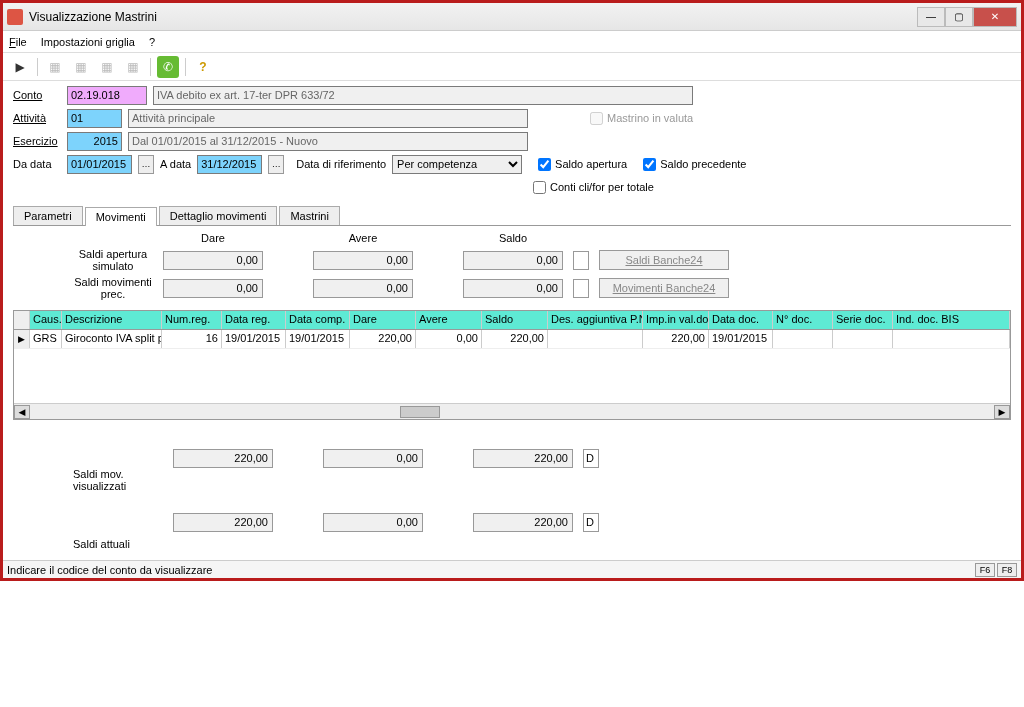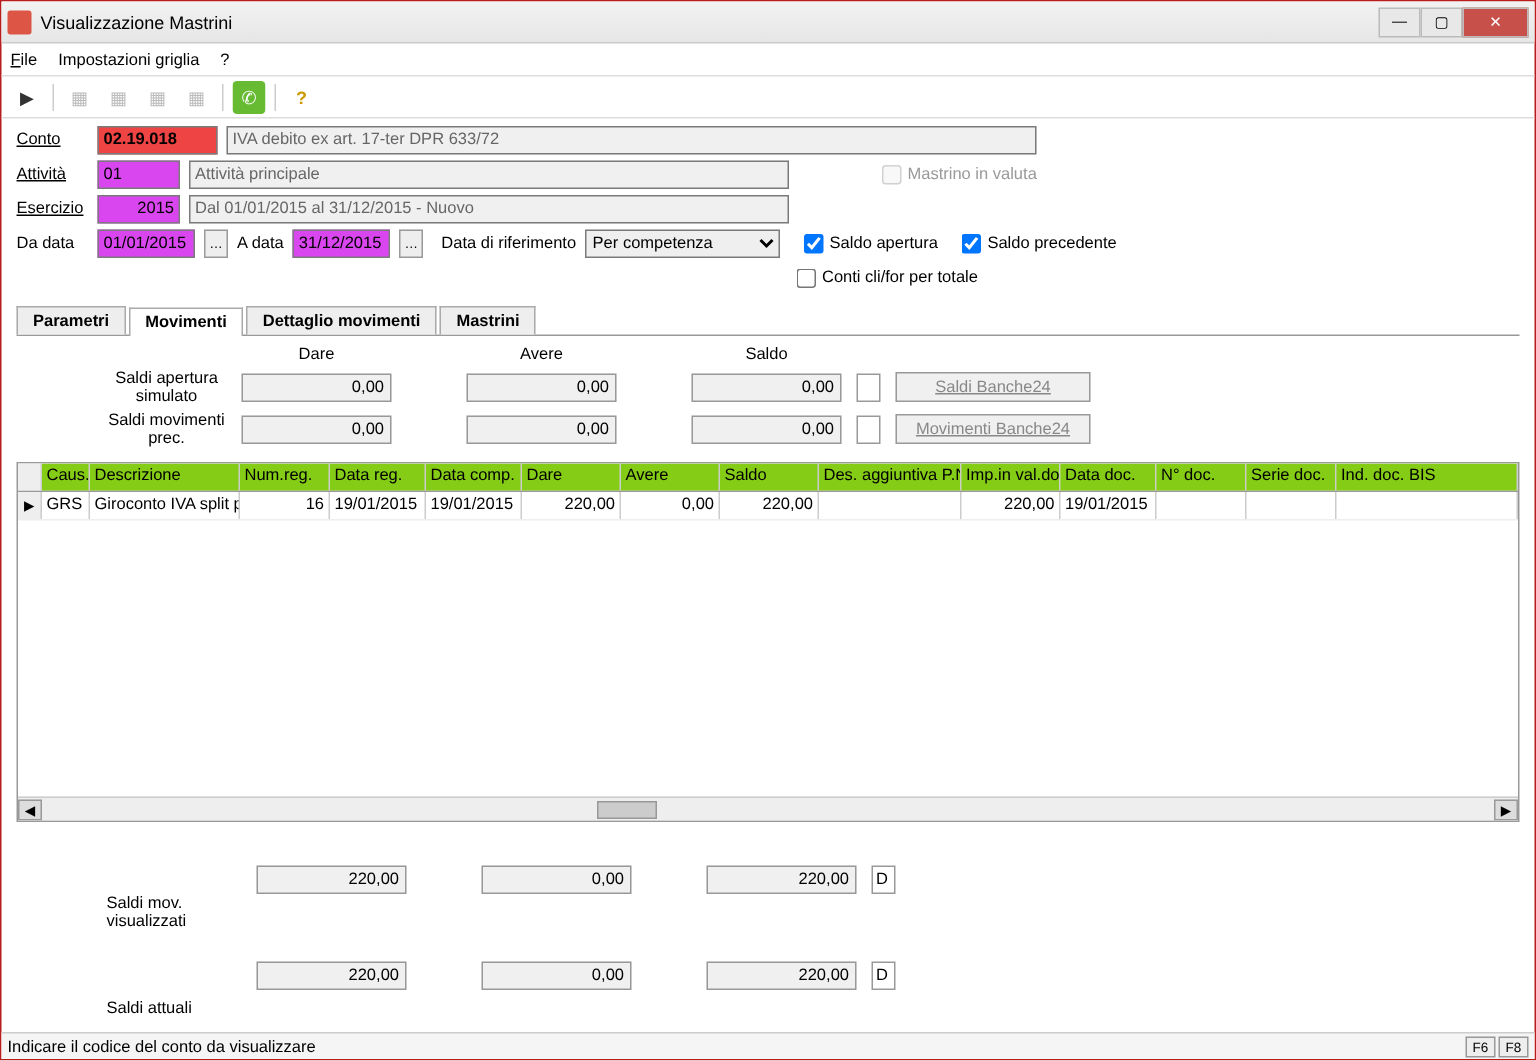--- a/index.html
+++ b/index.html
@@ -1,56 +1,56 @@
 <!DOCTYPE html>
 <html><head>
 <meta charset="utf-8">
 <style>
 * { box-sizing: border-box; margin: 0; padding: 0; }
 body { font-family: "Segoe UI", Tahoma, sans-serif; font-size: 11px; background: #fff; color: #000; }
-.window { width: 1024px; height: 707px; border: 1px solid #b91c1c; background: #fff; display: flex; flex-direction: column; }
+.window { width: 1024px; height: 581px; border: 3px solid #b91c1c; background: #fff; display: flex; flex-direction: column; }
 .titlebar { height: 28px; background: linear-gradient(#f2f2f2, #e6e6e6); display: flex; align-items: center; padding: 0 4px; border-bottom: 1px solid #ccc; }
 .titlebar .icon { width: 16px; height: 16px; background: #d54; border-radius: 2px; margin-right: 6px; }
 .titlebar .title { flex: 1; font-size: 12px; }
 .winbtns { display: flex; gap: 0; }
 .winbtn { width: 28px; height: 20px; background: #e8e8e8; border: 1px solid #bbb; display: flex; align-items: center; justify-content: center; cursor: pointer; font-size: 10px; }
 .winbtn.close { background: #c8504b; color: #fff; width: 44px; }
 .menubar { height: 22px; display: flex; align-items: center; padding: 0 6px; gap: 14px; border-bottom: 1px solid #ddd; }
 .menubar span { cursor: pointer; }
 .menubar .u { text-decoration: underline; }
 .toolbar { height: 28px; display: flex; align-items: center; padding: 0 6px; gap: 4px; border-bottom: 1px solid #ddd; }
 .tbtn { width: 22px; height: 22px; border: 1px solid transparent; display: flex; align-items: center; justify-content: center; cursor: pointer; font-size: 12px; color: #666; }
 .tbtn.play { color: #333; }
 .tbtn.green { background: #6b3; border-radius: 3px; color: #fff; }
 .tbtn.disabled { color: #bbb; }
 .content { flex: 1; padding: 4px 10px; display: flex; flex-direction: column; overflow: hidden; }
 .form-row { display: flex; align-items: center; gap: 6px; margin-bottom: 3px; min-height: 20px; }
 .label { width: 48px; font-size: 11px; text-decoration: underline; color: #000; }
 .label.nou { text-decoration: none; }
-input[type=text], .field { height: 19px; border: 1px solid #7a7a7a; padding: 0 3px; font-size: 11px; background: #d946ef; }
+input[type=text], .field { height: 19px; border: 1px solid #7a7a7a; padding: 0 3px; font-size: 11px; background: #7dd3fc; }
 .field.ro { background: #f0f0f0; color: #666; }
-.field.yellow { background: #ef4444; font-weight: bold; }
+.field.yellow { background: #f0abfc; }
 select { height: 19px; border: 1px solid #7a7a7a; font-size: 11px; }
 .chk { display: flex; align-items: center; gap: 4px; }
 .chk input { width: 13px; height: 13px; }
 .chk.dis { color: #999; }
-.tabs { display: flex; gap: 2px; border-bottom: 1px solid #999; margin-top: 6px; font-weight: bold; }
+.tabs { display: flex; gap: 2px; border-bottom: 1px solid #999; margin-top: 6px; }
 .tab { padding: 3px 10px; border: 1px solid #aaa; border-bottom: none; background: #eee; cursor: pointer; font-size: 11px; }
 .tab.active { background: #fff; position: relative; top: 1px; }
 .saldi-section { padding: 6px 0; }
 .saldi-row { display: flex; align-items: center; gap: 10px; margin-bottom: 4px; }
 .saldi-label { width: 140px; text-align: center; padding-left: 60px; }
 .num-cell { width: 100px; height: 19px; border: 1px solid #999; text-align: right; padding: 0 4px; font-size: 11px; line-height: 17px; background: #f0f0f0; }
 .num-head { width: 100px; text-align: center; font-size: 11px; }
 .btn-thin { height: 20px; width: 130px; border: 1px solid #999; background: #f0f0f0; font-size: 11px; color: #888; cursor: pointer; text-decoration: underline; }
 .grid-wrap { flex: 1; border: 1px solid #999; overflow: hidden; display: flex; flex-direction: column; position: relative; }
 .grid-head, .grid-row { display: flex; }
 .grid-head { background: #f5f5f5; border-bottom: 1px solid #999; }
 .gh, .gc { border-right: 1px solid #ccc; padding: 2px 3px; font-size: 11px; white-space: nowrap; overflow: hidden; height: 18px; }
-.gh { background: #84cc16; }
+.gh { background: #5eead4; }
 .gc.num { text-align: right; }
 .grid-body { flex: 1; background: #fff; overflow: hidden; }
 .grid-row { border-bottom: 1px solid #eee; }
 .row-indicator { width: 16px; background: #eee; border-right: 1px solid #ccc; display:flex; align-items:center; justify-content:center; font-size:9px; }
 .hscroll { height: 16px; background: #eee; border-top: 1px solid #ccc; display: flex; align-items: center; }
 .hscroll .thumb { width: 40px; height: 12px; background: #ccc; border: 1px solid #999; margin-left: 370px; }
 .hscroll .arrow { width: 16px; height: 14px; background: #ddd; border: 1px solid #999; display:flex; align-items:center; justify-content:center; font-size:9px; }
 .bottom-saldi { padding: 5px 0 3px 0; }
 .bottom-row { display: flex; align-items: center; gap: 10px; margin-bottom: 3px; }
 .bottom-label { width: 150px; padding-left: 60px; margin-top: 43px; }

